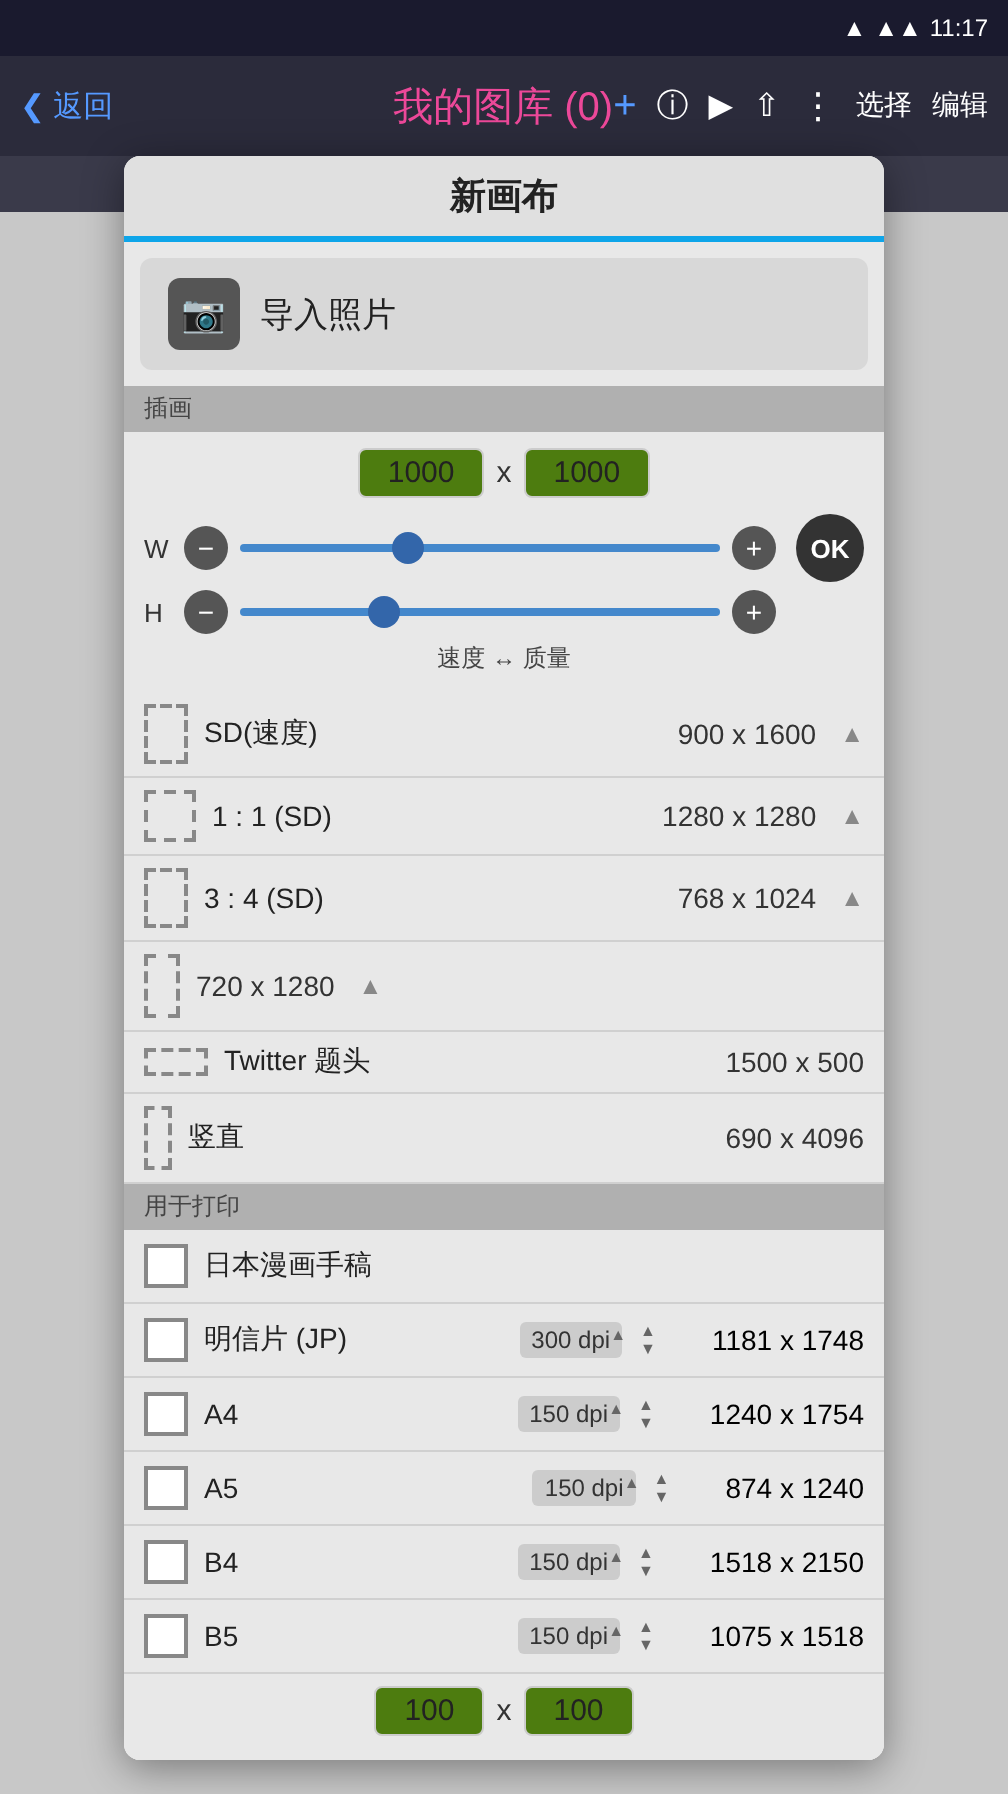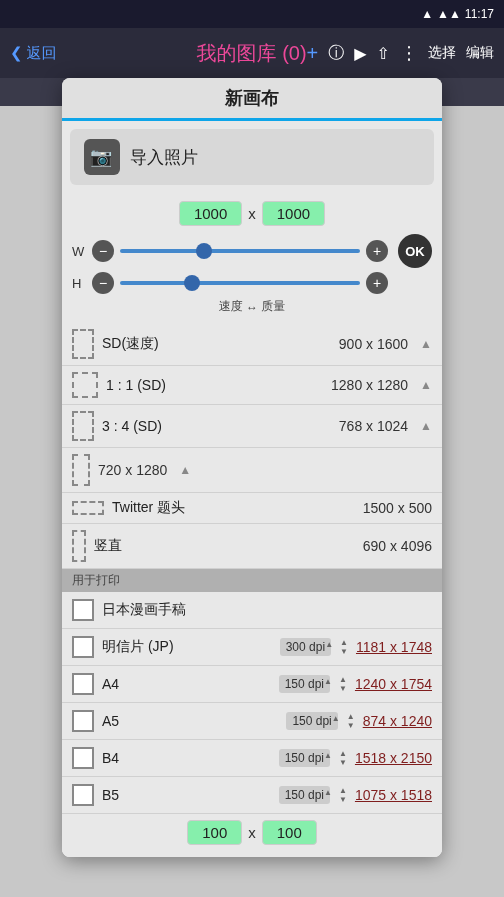--- a/index.html
+++ b/index.html
@@ -135,21 +135,21 @@
       background: #e8e8e8;
     }
     .size-display {
       display: flex;
       align-items: center;
       justify-content: center;
       gap: 6px;
       margin-bottom: 8px;
     }
     .size-value {
-      background: #86efac;
+      background: #4d7c0f;
       border: 1px solid #ccc;
       border-radius: 4px;
       padding: 3px 14px;
       font-size: 15px;
       color: #222;
     }
     .size-x {
       font-size: 15px;
       color: #333;
     }
@@ -292,23 +292,22 @@
     }
     .dpi-arrow-col {
       display: flex;
       flex-direction: column;
       font-size: 8px;
       color: #666;
       margin-left: 2px;
     }
     .print-size {
       font-size: 14px;
-      color: #7f1d1d;
-      margin-left: 0;
-      text-decoration: underline;
+      color: #000000;
+      margin-left: 20px;
     }
     .dpi-selector {
       display: flex;
       align-items: center;
       gap: 7px;
     }
 
     
     .bottom-controls {
       background: #e8e8e8;
@@ -359,20 +358,21 @@
 
   <div class="modal-title">新画布</div>
 
   <div class="import-section">
     <div class="camera-icon-box">
       <span>📷</span>
     </div>
     <span class="import-label">导入照片</span>
   </div>
 
+  <div class="section-label">插画</div>
 
   <div class="canvas-controls">
     <div class="size-display">
       <div class="size-value">1000</div>
       <span class="size-x">x</span>
       <div class="size-value">1000</div>
     </div>
 
     <div class="slider-row">
       <span class="slider-letter">W</span>

